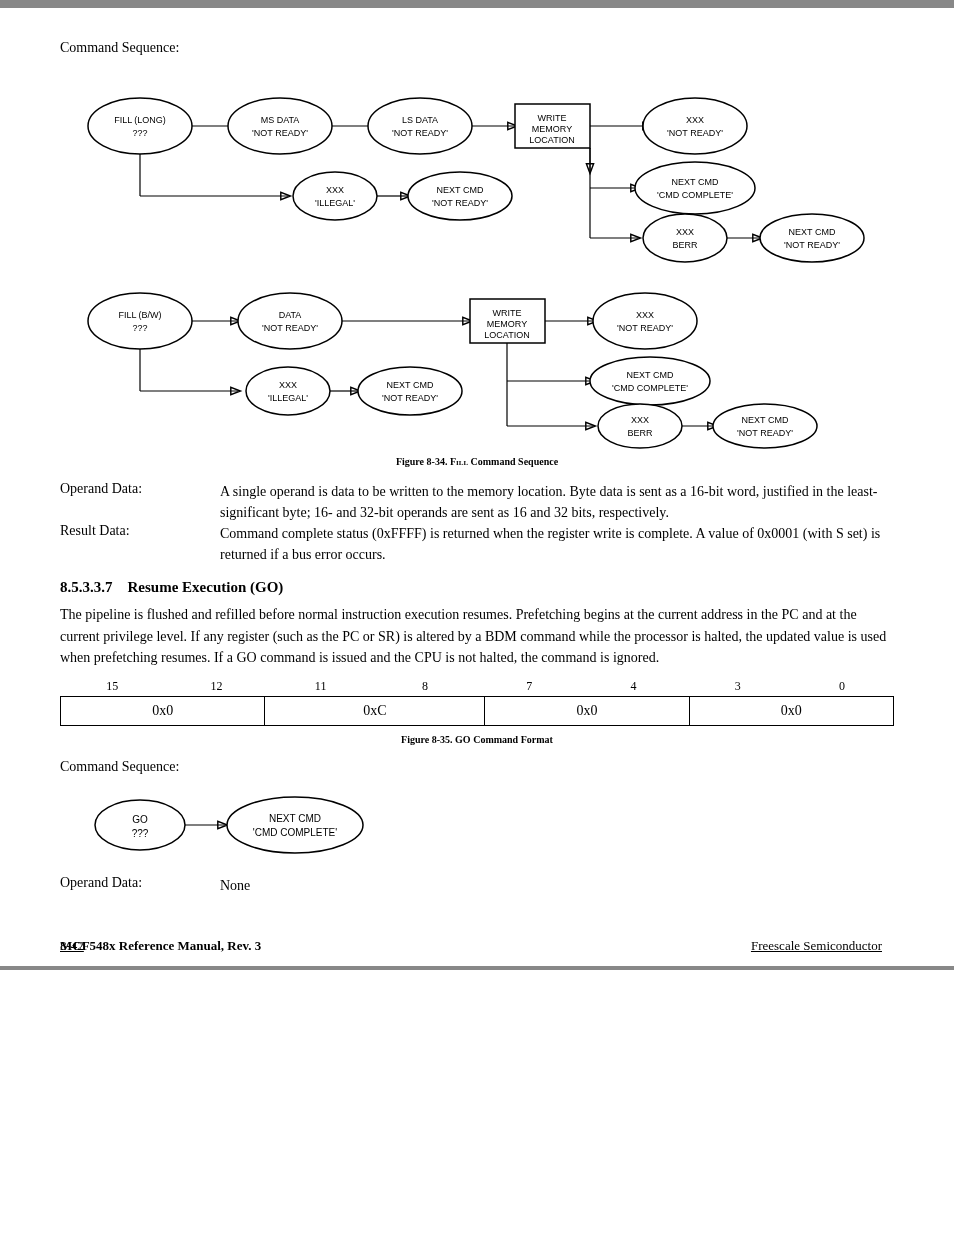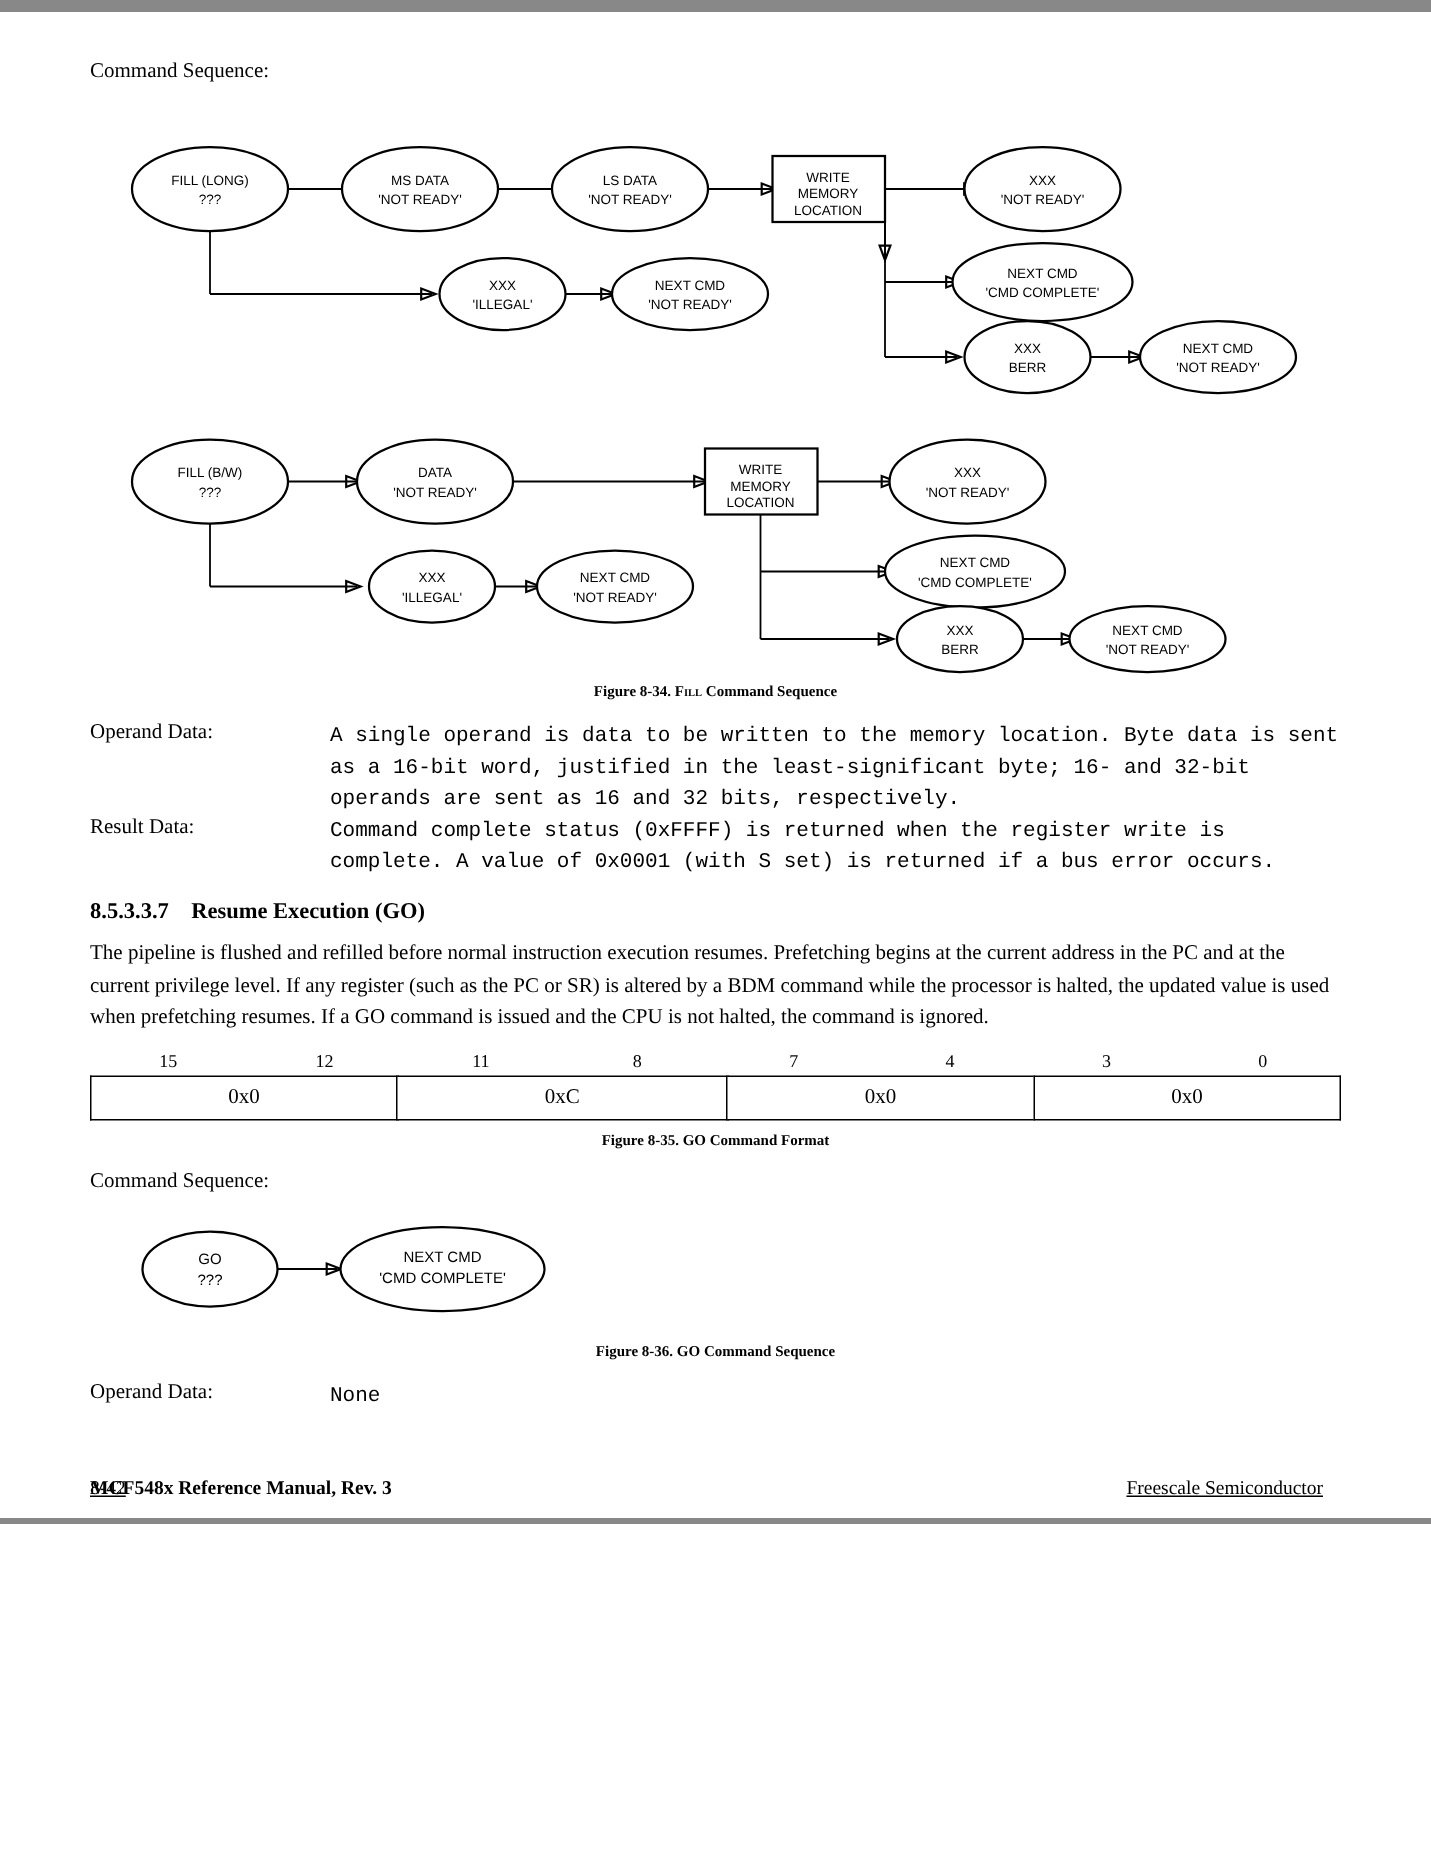--- a/index.html
+++ b/index.html
@@ -76,21 +76,20 @@
       display: table-cell;
       width: 160px;
       vertical-align: top;
       font-size: 14px;
       padding-right: 10px;
     }
     .def-value {
       display: table-cell;
       font-size: 14px;
       line-height: 1.5;
-      font-family: Liberation Mono, monospace;
     }
 
     
     .format-table-wrap {
       margin: 10px 0 6px 0;
     }
     .format-header-row {
       display: flex;
       font-size: 12px;
       margin-bottom: 2px;
@@ -354,23 +353,20 @@
       <text x="80" y="48" style="font-size:10px;">???</text>
 
       <line x1="125" y1="40" x2="165" y2="40" marker-end="url(#arrow2)"></line>
 
       <ellipse cx="235" cy="40" rx="68" ry="28"></ellipse>
       <text x="235" y="33" style="font-size:10px;">NEXT CMD</text>
       <text x="235" y="47" style="font-size:10px;">'CMD COMPLETE'</text>
     </svg>
   </div>
 
-  <div class="figure-caption">
-    <strong>Figure 8-36. <span class="small-caps">GO</span> Command Sequence</strong>
-  </div>
 
   <div class="def-table">
     <div class="def-row">
       <div class="def-label">Operand Data:</div>
       <div class="def-value">None</div>
     </div>
   </div>
 
   <div class="footer">
     <span>8-42</span>

